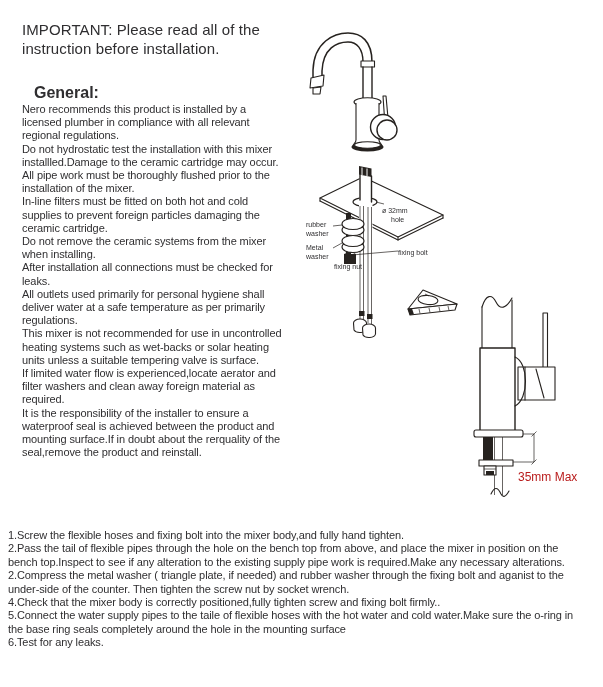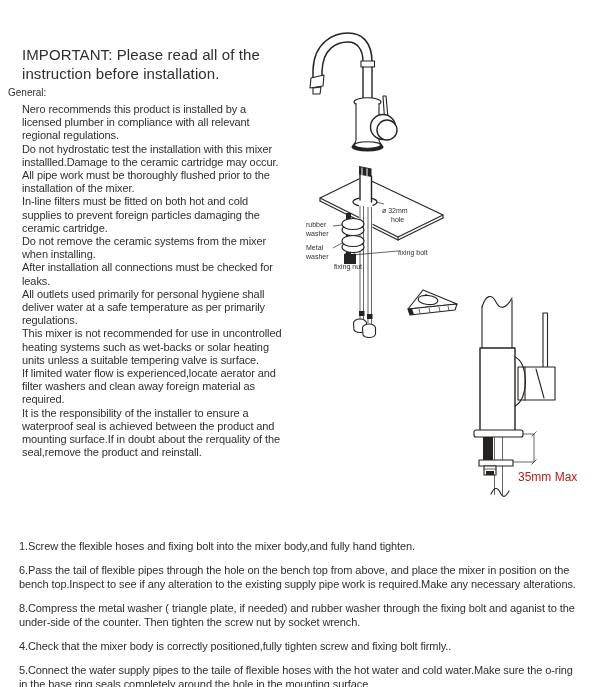--- a/index.html
+++ b/index.html
@@ -1,37 +1,37 @@
 <!DOCTYPE html>
 <html><head>
 <meta charset="utf-8">
 <style>
   html,body{margin:0;padding:0;background:#ffffff;}
   .page{
     position:relative;width:603px;height:687px;background:#ffffff;overflow:hidden;
     font-family:"Liberation Sans","DejaVu Sans",sans-serif;color:#2f2e30;
   }
-  .pre{white-space:pre-line;margin-top:25px;}
+  .pre{white-space:pre-line;}
   .title{
     position:absolute;left:22px;top:20px;width:300px;
     font-size:15px;line-height:19px;letter-spacing:.1px;
   }
   .general-label{
-    position:absolute;left:8px;top:86px;font-size:10px;line-height:13px;
+    position:absolute;left:34px;top:86px;font-size:16px;line-height:13px;font-weight:bold;
   }
   .paras{
     position:absolute;left:22px;top:103px;width:262px;
     font-size:11px;line-height:13.2px;letter-spacing:-0.1px;
   }
   .paras p{margin:0;padding:0;}
   .steps{
     position:absolute;left:8px;top:529px;width:582px;
     font-size:11px;line-height:13.4px;letter-spacing:-0.1px;
   }
-  .steps p{margin:11px;padding:0;}
+  .steps p{margin:0;padding:0;}
   svg{position:absolute;overflow:visible;}
   .lbl{
     position:absolute;font-size:7px;line-height:9px;color:#2f2e30;white-space:pre-line;
   }
   .lbl .ind{display:block;margin-left:9px;}
   .max-lbl{
     position:absolute;left:518px;top:470px;font-size:12px;color:#b91c1c;
   }
   .ln{stroke:#26221f;fill:none;stroke-width:1.1;stroke-linecap:round;stroke-linejoin:round;}
   .lnw{stroke:#26221f;fill:#ffffff;stroke-width:1.1;stroke-linejoin:round;}
@@ -190,20 +190,20 @@
   <div class="lbl" style="left:334px;top:262px;">fixing nut</div>
   <div class="lbl" style="left:398px;top:248px;">fixing bolt</div>
   <div class="lbl" style="left:382px;top:197px;">
     <span>ø 32mm</span>
     <span class="ind">hole</span>
   </div>
   <div class="max-lbl">35mm Max</div>
 
   <div class="steps">
     <p>1.Screw the flexible hoses and fixing bolt into the mixer body,and fully hand tighten.</p>
-    <p>6.Pass the tail of flexible pipes through the hole on the bench top from above, and place the mixer in position on the bench top.Inspect to see if any alteration to the existing supply pipe  work is required.Make any necessary alterations.</p>
-    <p>8.Compress the metal washer ( triangle plate, if needed) and rubber washer through the fixing bolt and aganist to the under-side of the counter. Then tighten the screw nut by socket wrench.</p>
+    <p>2.Pass the tail of flexible pipes through the hole on the bench top from above, and place the mixer in position on the bench top.Inspect to see if any alteration to the existing supply pipe  work is required.Make any necessary alterations.</p>
+    <p>2.Compress the metal washer ( triangle plate, if needed) and rubber washer through the fixing bolt and aganist to the under-side of the counter. Then tighten the screw nut by socket wrench.</p>
     <p>4.Check that the mixer body is correctly positioned,fully tighten screw and fixing bolt firmly..</p>
     <p>5.Connect the water supply pipes to the taile of flexible hoses with the hot water and cold water.Make sure the o-ring in the base ring seals completely around the hole in the mounting surface</p>
     <p>6.Test for any leaks.</p>
   </div>
 
 </div>
 
 </body></html>

